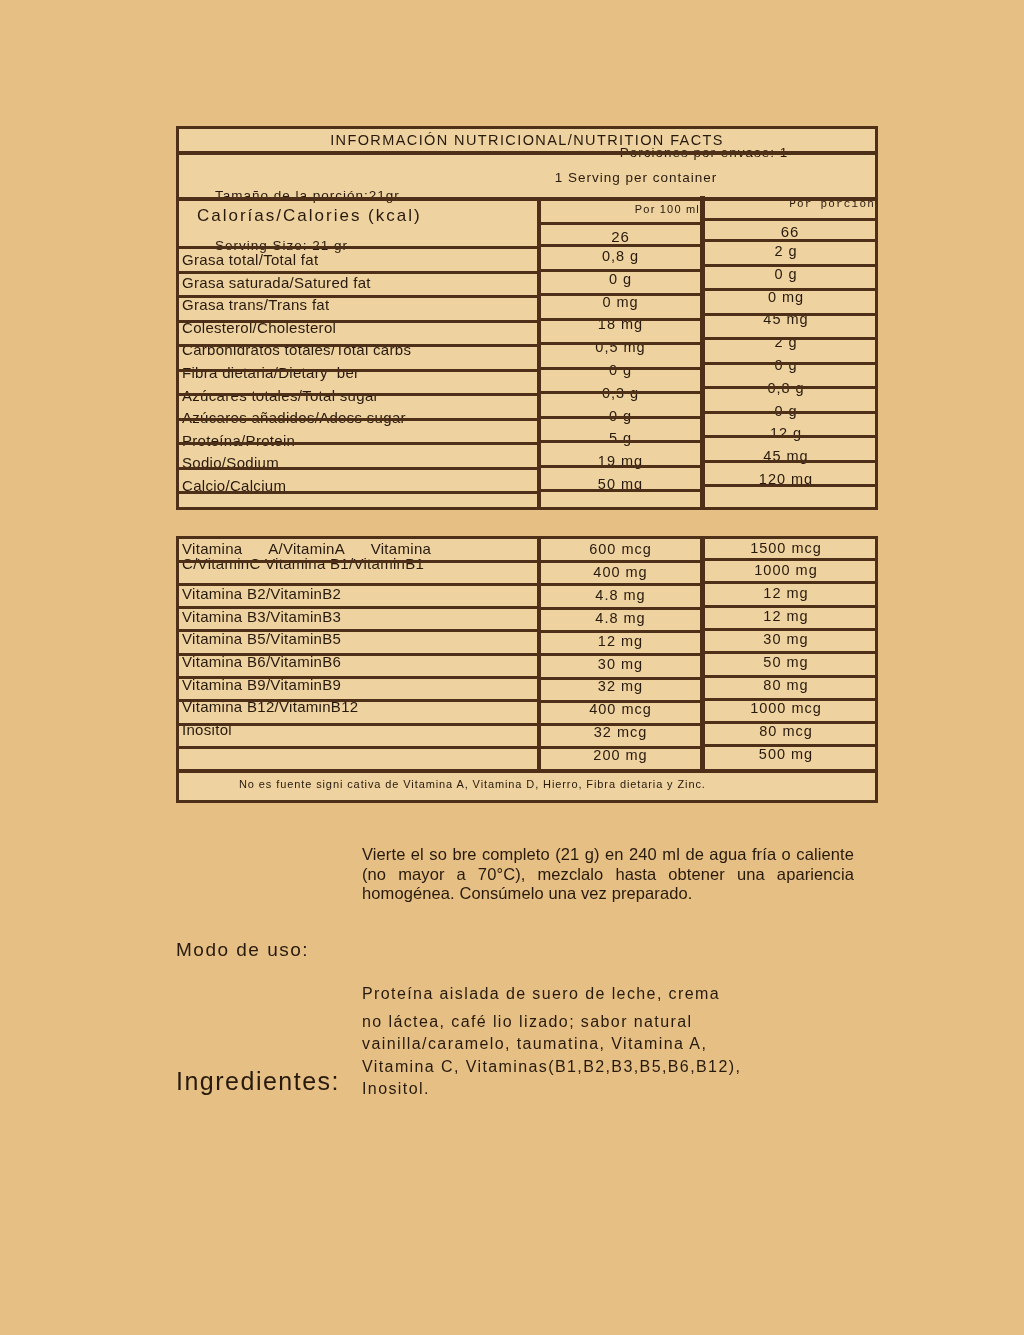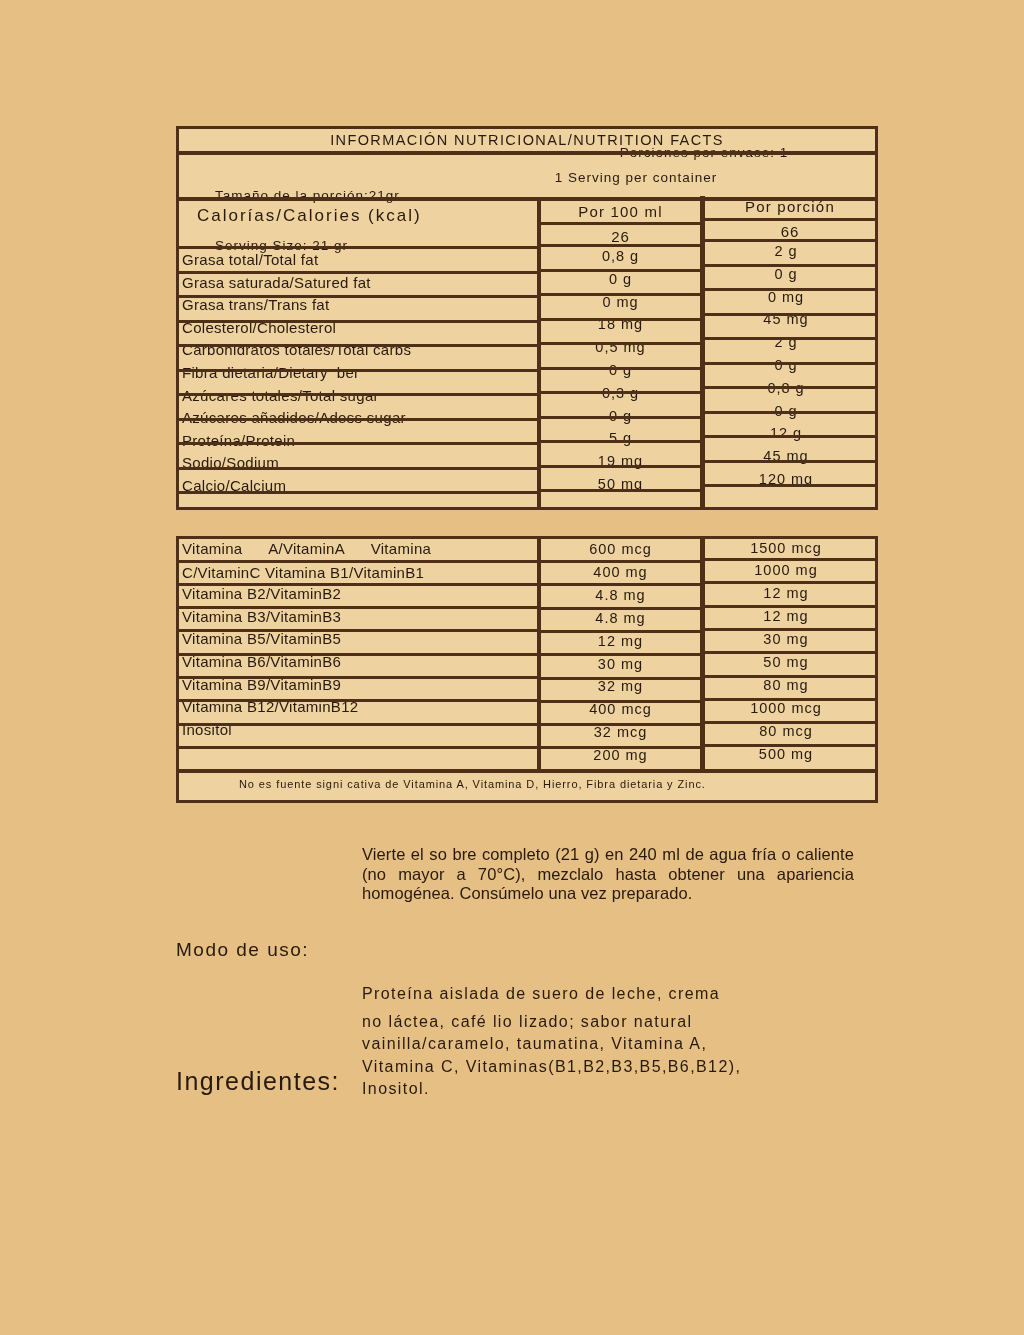--- a/index.html
+++ b/index.html
@@ -20,23 +20,23 @@
   .vline{position:absolute;width:4px;background:var(--line);z-index:3;}
   .t1-title{position:absolute;top:3px;left:0;width:100%;text-align:center;
     font-size:14.5px;letter-spacing:1.4px;z-index:1;}
   .serving-left{position:absolute;left:36px;top:26px;font-size:13.5px;line-height:16.5px;
     letter-spacing:1px;z-index:1;white-space:pre;}
   .serv-r1{position:absolute;left:360px;top:16px;width:330px;text-align:center;
     font-size:13.5px;letter-spacing:1px;z-index:1;white-space:pre;}
   .serv-r2{position:absolute;left:292px;top:41px;width:330px;text-align:center;
     font-size:13.5px;letter-spacing:1px;z-index:1;white-space:pre;}
   .cal-label{position:absolute;left:18px;top:77px;font-size:17px;letter-spacing:2px;z-index:1;white-space:pre;}
-  .colhead{position:absolute;text-align:center;font-size:15px;letter-spacing:1.2px;z-index:1;white-space:pre;}
+  .colhead{position:absolute;text-align:right;font-size:11px;letter-spacing:1.2px;z-index:1;white-space:pre;}
   .colhead.mid{left:362px;width:159px;top:74px;}
-  .colhead.right{left:526px;width:170px;top:69px;}
+  .colhead.right{left:526px;width:170px;top:69px;font-family:Liberation Mono, monospace;}
   .val{position:absolute;text-align:center;font-size:15px;letter-spacing:1px;z-index:1;white-space:pre;}
   .val.mid{left:362px;width:159px;}
   .val.right{left:526px;width:170px;}
   .t1-label-line,.t2-label-line{position:absolute;left:3px;font-size:15px;letter-spacing:0.3px;
     white-space:pre;z-index:1;}
   .t2-label-line:first-child{word-spacing:22px;}
   .t1-val-mid,.t2-val-mid{position:absolute;left:362px;width:159px;text-align:center;
     font-size:14.5px;letter-spacing:1px;white-space:pre;z-index:1;}
   .t1-val-right,.t2-val-right{position:absolute;left:526px;width:162px;text-align:center;
     font-size:14.5px;letter-spacing:1px;white-space:pre;z-index:1;}
@@ -202,21 +202,21 @@
         <div class="hline" style="top: 88.9px; left: 526px; width: 170px;"></div>
         <div class="hline" style="top: 112.2px; left: 526px; width: 170px;"></div>
         <div class="hline" style="top: 135.5px; left: 526px; width: 170px;"></div>
         <div class="hline" style="top: 158.8px; left: 526px; width: 170px;"></div>
         <div class="hline" style="top: 182.1px; left: 526px; width: 170px;"></div>
         <div class="hline" style="top: 205.4px; left: 526px; width: 170px;"></div>
       </div>
 
     <div>
         <div class="t2-label-line" style="top: 1px;">Vitamina A/VitaminA Vitamina</div>
-        <div class="t2-label-line" style="top: 25px;">C/VitaminC Vitamina B1/VitaminB1</div>
+        <div class="t2-label-line" style="top: 16px;">C/VitaminC Vitamina B1/VitaminB1</div>
         <div class="t2-label-line" style="top: 46.2px;">Vitamina B2/VitaminB2</div>
         <div class="t2-label-line" style="top: 68.8px;">Vitamina B3/VitaminB3</div>
         <div class="t2-label-line" style="top: 91.4px;">Vitamina B5/VitaminB5</div>
         <div class="t2-label-line" style="top: 114px;">Vitamina B6/VitaminB6</div>
         <div class="t2-label-line" style="top: 136.6px;">Vitamina B9/VitaminB9</div>
         <div class="t2-label-line" style="top: 159.2px;">Vitamina B12/VitaminB12</div>
         <div class="t2-label-line" style="top: 181.8px;">Inositol</div>
       </div>
     <div>
         <div class="t2-val-mid" style="top: 2px;">600 mcg</div>

